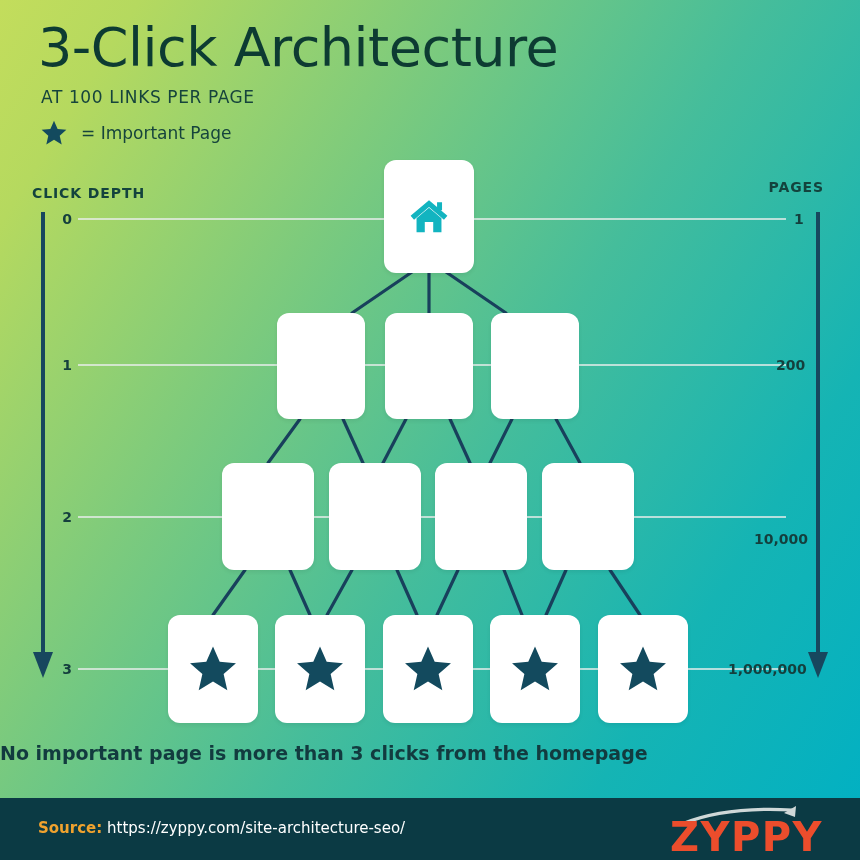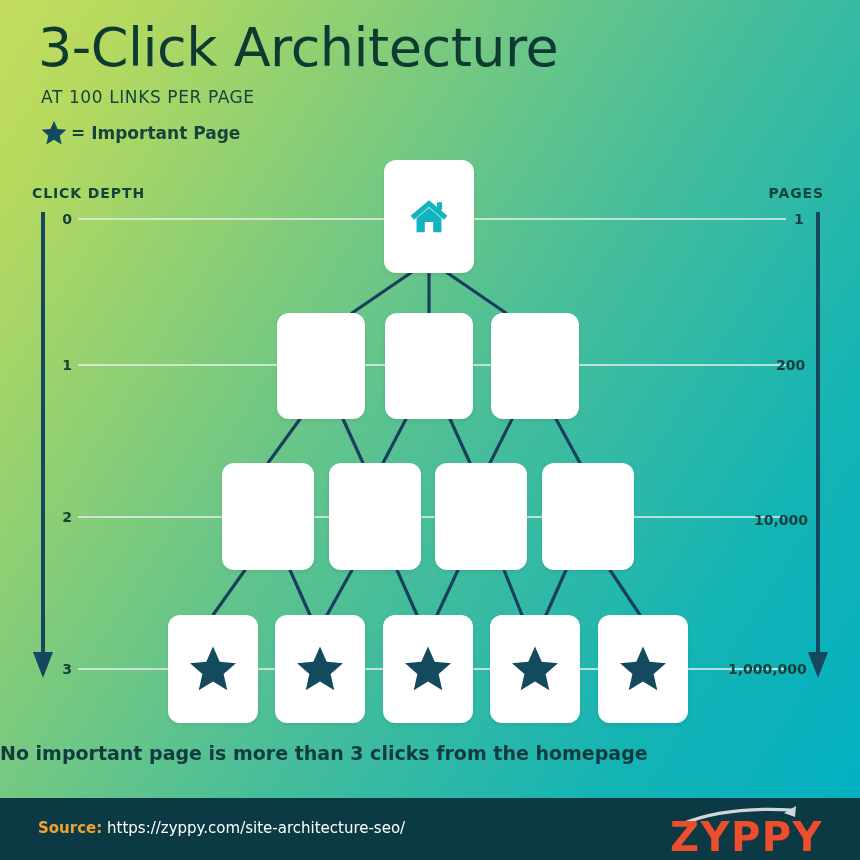--- a/index.html
+++ b/index.html
@@ -42,35 +42,35 @@
     left: 40px;
     top: 119px;
     display: flex;
     align-items: center;
     gap: 2px;
     white-space: nowrap;
   }
   .legend-star { display: block; }
   .legend-text {
     font-size: 17px;
-    font-weight: 700;
+    font-weight: 400;
     color: #16443c;
-    margin-left: 1px;
+    margin-left: 11px;
   }
   
   .axis-caption {
     position: absolute;
     font-size: 14px;
     font-weight: 700;
     letter-spacing: 0.9px;
     color: #13433d;
     white-space: nowrap;
   }
   .axis-caption.left  { left: 32px;  top: 185px; }
-  .axis-caption.right { right: 36px; top: 185px; }
+  .axis-caption.right { right: 36px; top: 179px; }
 
   .tick-label {
     position: absolute;
     font-size: 14px;
     font-weight: 700;
     color: #143f3d;
     white-space: nowrap;
   }
   .tick-label.left  { transform: translate(-100%, -50%); }
   .tick-label.right { transform: translate(0, -50%); }
@@ -172,21 +172,21 @@
     </g>
   </svg>
 
   <div class="tick-label left" style="left:72px;  top:219px;">0</div>
   <div class="tick-label left" style="left:72px;  top:365px;">1</div>
   <div class="tick-label left" style="left:72px;  top:517px;">2</div>
   <div class="tick-label left" style="left:72px;  top:669px;">3</div>
 
   <div class="tick-label right" style="left:794px; top:219px;">1</div>
   <div class="tick-label right" style="left:776px; top:365px;">200</div>
-  <div class="tick-label right" style="left:754px; top:520px;">10,000</div>
+  <div class="tick-label right" style="left:754px; top:539px;">10,000</div>
   <div class="tick-label right" style="left:728px; top:669px;">1,000,000</div>
 
   <svg class="wires" viewBox="0 0 860 860">
     <g stroke="#18405c" stroke-width="3.2" fill="none" stroke-linecap="round">
 
       <line x1="412" y1="272" x2="352" y2="313"></line>
       <line x1="429" y1="272" x2="429" y2="313"></line>
       <line x1="446" y1="272" x2="506" y2="313"></line>
 
       <line x1="300" y1="419" x2="268" y2="463"></line>

